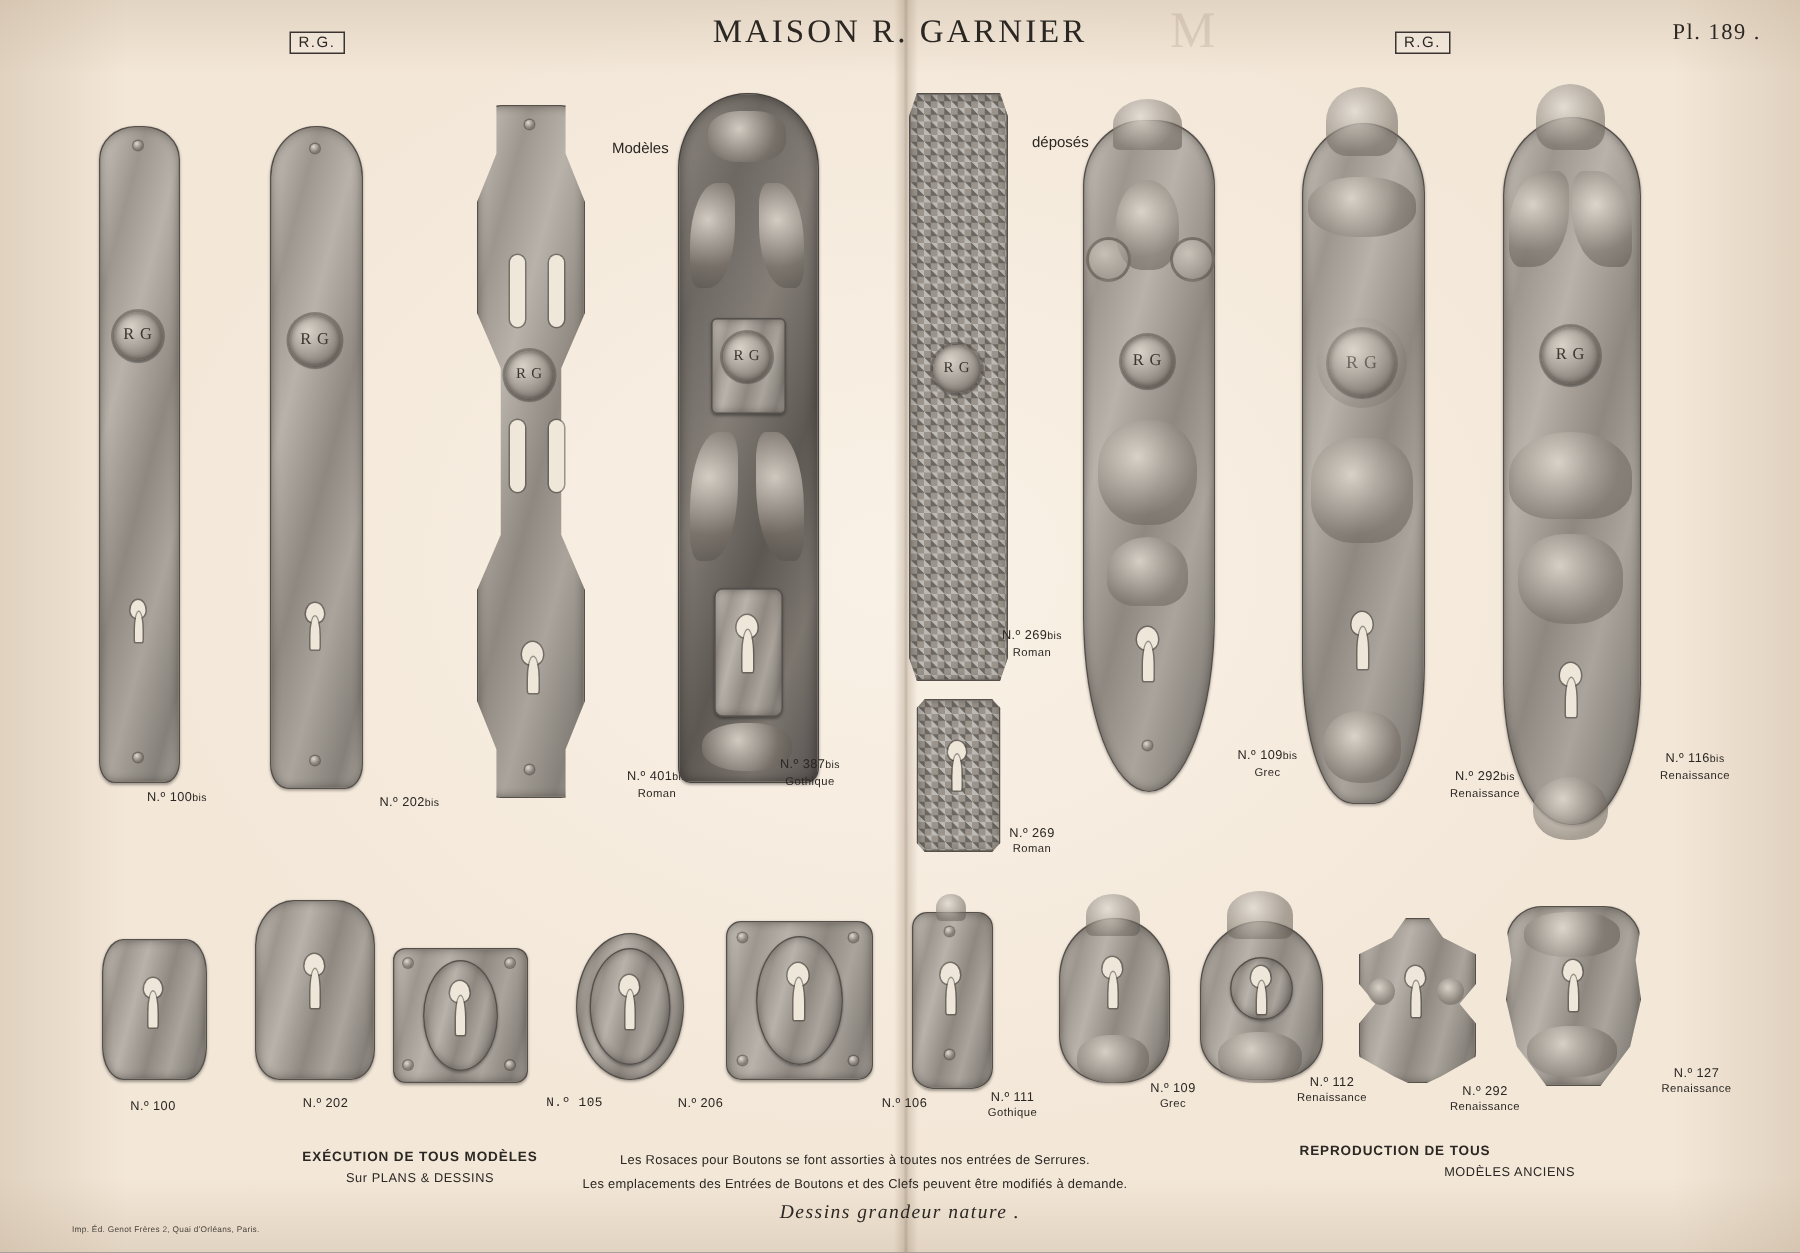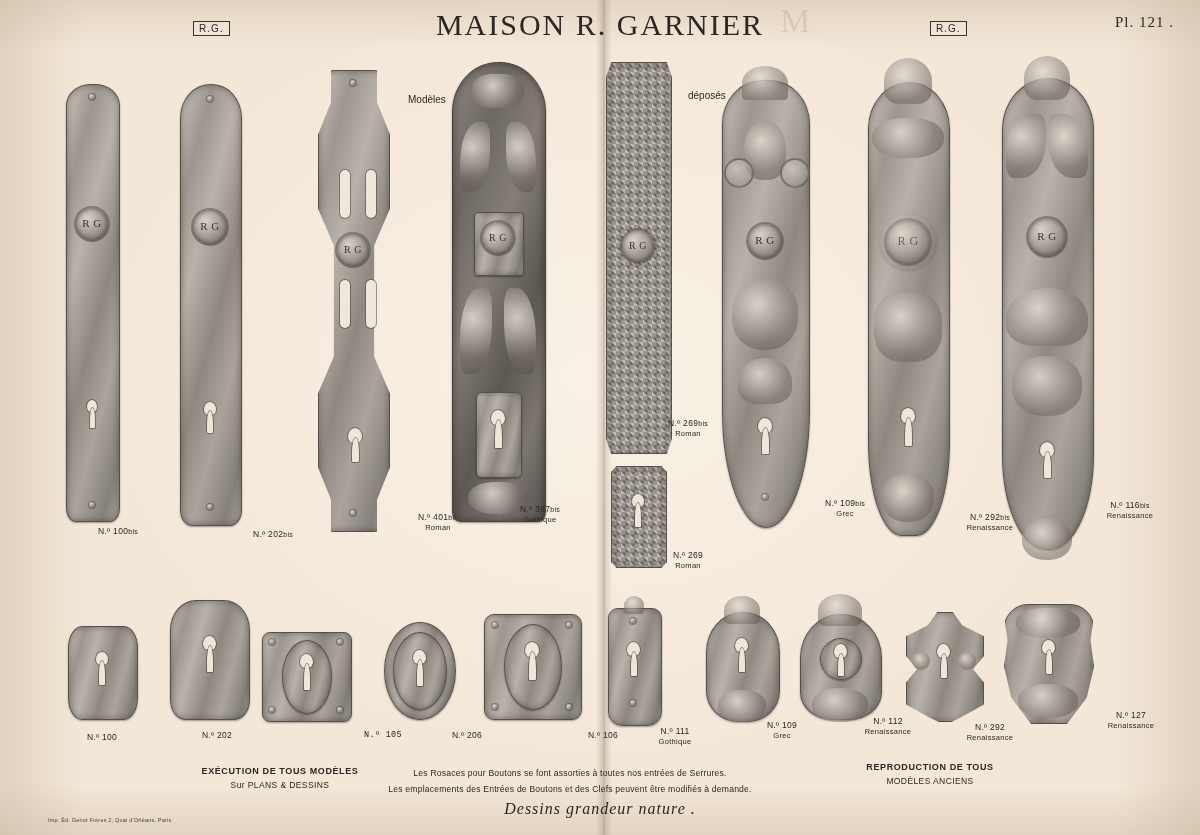--- a/index.html
+++ b/index.html
@@ -28,21 +28,21 @@
   }
   .ghost{
     position:absolute;color:rgba(150,130,108,0.22);
     font-family:"Liberation Serif", serif;
     letter-spacing:4px;pointer-events:none;
   }
 
   
   .title{
     position:absolute;top:8px;left:0;right:0;text-align:center;
-    font-size:30px;letter-spacing:2px;font-weight:400;
+    font-size:22px;letter-spacing:2px;font-weight:400;
   }
   .subtitle{
     position:absolute;top:38px;left:0;right:0;text-align:center;
     font-size:11px;letter-spacing:1.6px;
     font-family:"Liberation Sans", sans-serif;
   }
   .rg-badge{
     position:absolute;font-size:10px;letter-spacing:1px;
     border:1px solid #3a3430;padding:1px 5px;background:rgba(255,255,255,0.18);
     font-family:"Liberation Sans", sans-serif;
@@ -124,42 +124,42 @@
     position:absolute;text-align:center;font-family:"Liberation Sans", sans-serif;
   }
   .foot-b{font-size:9px;letter-spacing:.6px;font-weight:bold;}
   .foot-s{font-size:8.5px;letter-spacing:.4px;}
   .center-note{
     position:absolute;left:340px;width:460px;text-align:center;
     font-family:"Liberation Sans", sans-serif;font-size:8.6px;line-height:1.7;letter-spacing:.2px;
   }
   .script{
     position:absolute;left:0;right:0;text-align:center;
-    font-family:"Liberation Serif", serif;font-style:italic;font-size:16px;letter-spacing:1px;
+    font-family:"Liberation Serif", serif;font-style:italic;font-size:13px;letter-spacing:1px;
   }
   .imprint{
     position:absolute;left:48px;bottom:12px;font-size:5.5px;letter-spacing:.2px;
     font-family:"Liberation Sans", sans-serif;color:#4a443e;
   }
 </style>
 </head>
 <body>
 
 <div class="page">
 
   <div class="paper-tint"></div>
   <div class="fold"></div>
 
   <div class="ghost" style="left:780px;top:2px;font-size:34px;">M</div>
   <div class="ghost" style="left:548px;top:672px;font-size:42px;">G</div>
 
   <div class="rg-badge" style="top:21px;left:193px;"><span>R.G.</span></div>
   <div class="title">MAISON R. GARNIER</div>
   <div class="rg-badge" style="top:21px;left:930px;"><span>R.G.</span></div>
-  <div class="plate-no">Pl. 121 .</div>
+  <div class="plate-no">Pl. 189 .</div>
 
   <div class="modeles-word" style="left:408px;top:94px;">Modèles</div>
   <div class="modeles-word" style="left:688px;top:90px;">déposés</div>
 
   <div class="item" style="left:66px;top:84px;">
     <div class="metal" style="position:absolute;width:52px;height:436px;border-radius:24px 24px 10px 10px / 22px 22px 14px 14px;"></div>
     <div class="screw" style="left:23px;top:10px;"></div>
     <div class="screw" style="left:23px;top:418px;"></div>
     <div class="roundel" style="left:10px;top:124px;width:32px;height:32px;font-size:11px;">
         <span>R G</span>
@@ -412,17 +412,17 @@
   </div>
 
   <div class="foot foot-b" style="left:160px;top:766px;width:240px;">EXÉCUTION DE TOUS MODÈLES</div>
   <div class="foot foot-s" style="left:160px;top:780px;width:240px;">Sur PLANS &amp; DESSINS</div>
 
   <div class="center-note" style="top:782px;">Les emplacements des Entrées de  Boutons et des Clefs peuvent être modifiés à  demande.</div>
   <div class="center-note" style="top:766px;">Les Rosaces pour Boutons se font assorties à toutes nos entrées de Serrures.</div>
   <div class="script" style="top:800px;">Dessins grandeur nature .</div>
 
   <div class="foot foot-b" style="left:810px;top:762px;width:240px;">REPRODUCTION DE TOUS</div>
-  <div class="foot foot-s" style="left:810px;top:776px;width:240px;">MODÈLES ANCIENS</div>
+  <div class="foot foot-s" style="left:810px;top:776px;width:240px;text-align:right;">MODÈLES ANCIENS</div>
 
   <div class="imprint">Imp. Éd. Genot Frères 2, Quai d'Orléans, Paris.</div>
 
 </div>
 
 </body></html>

